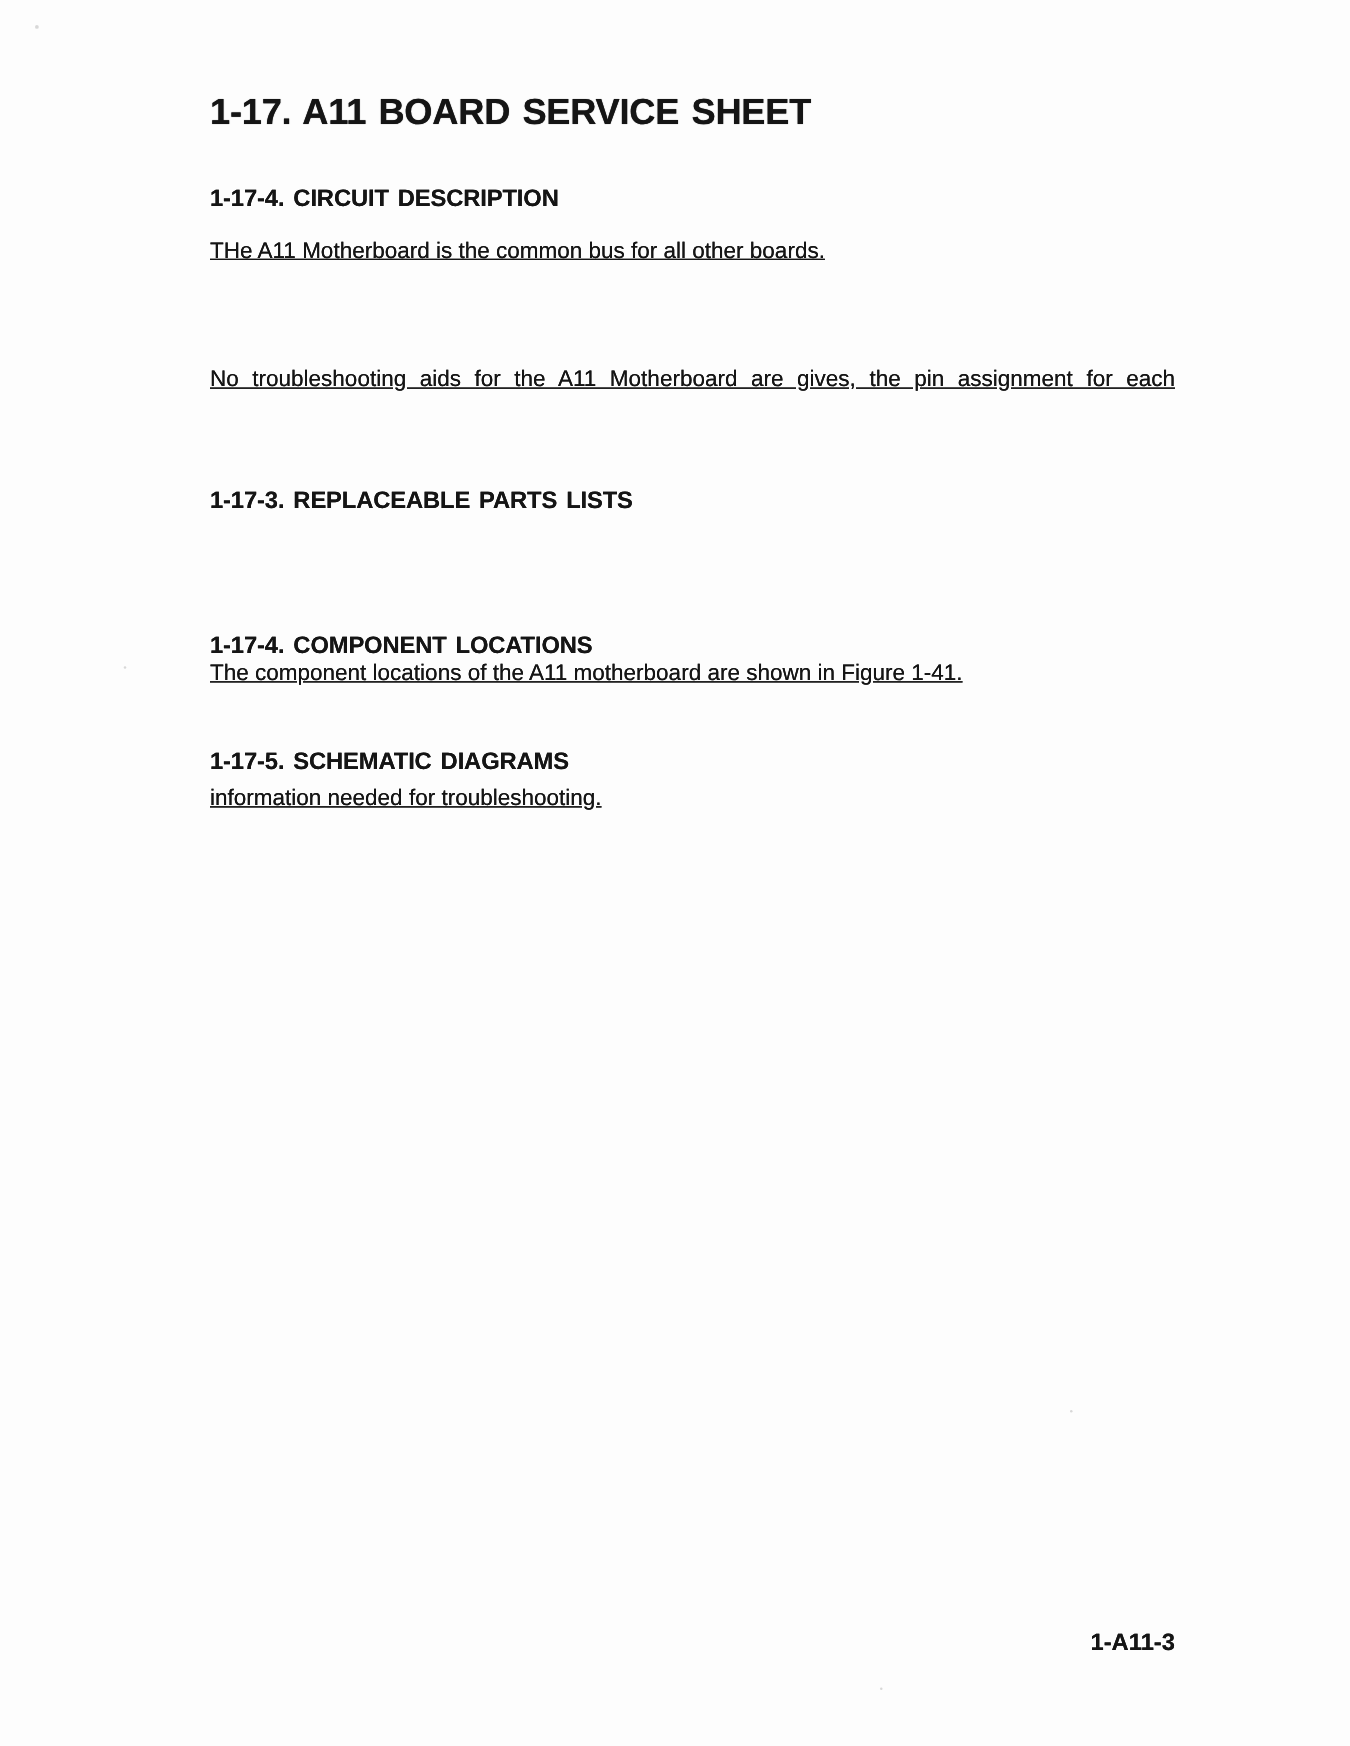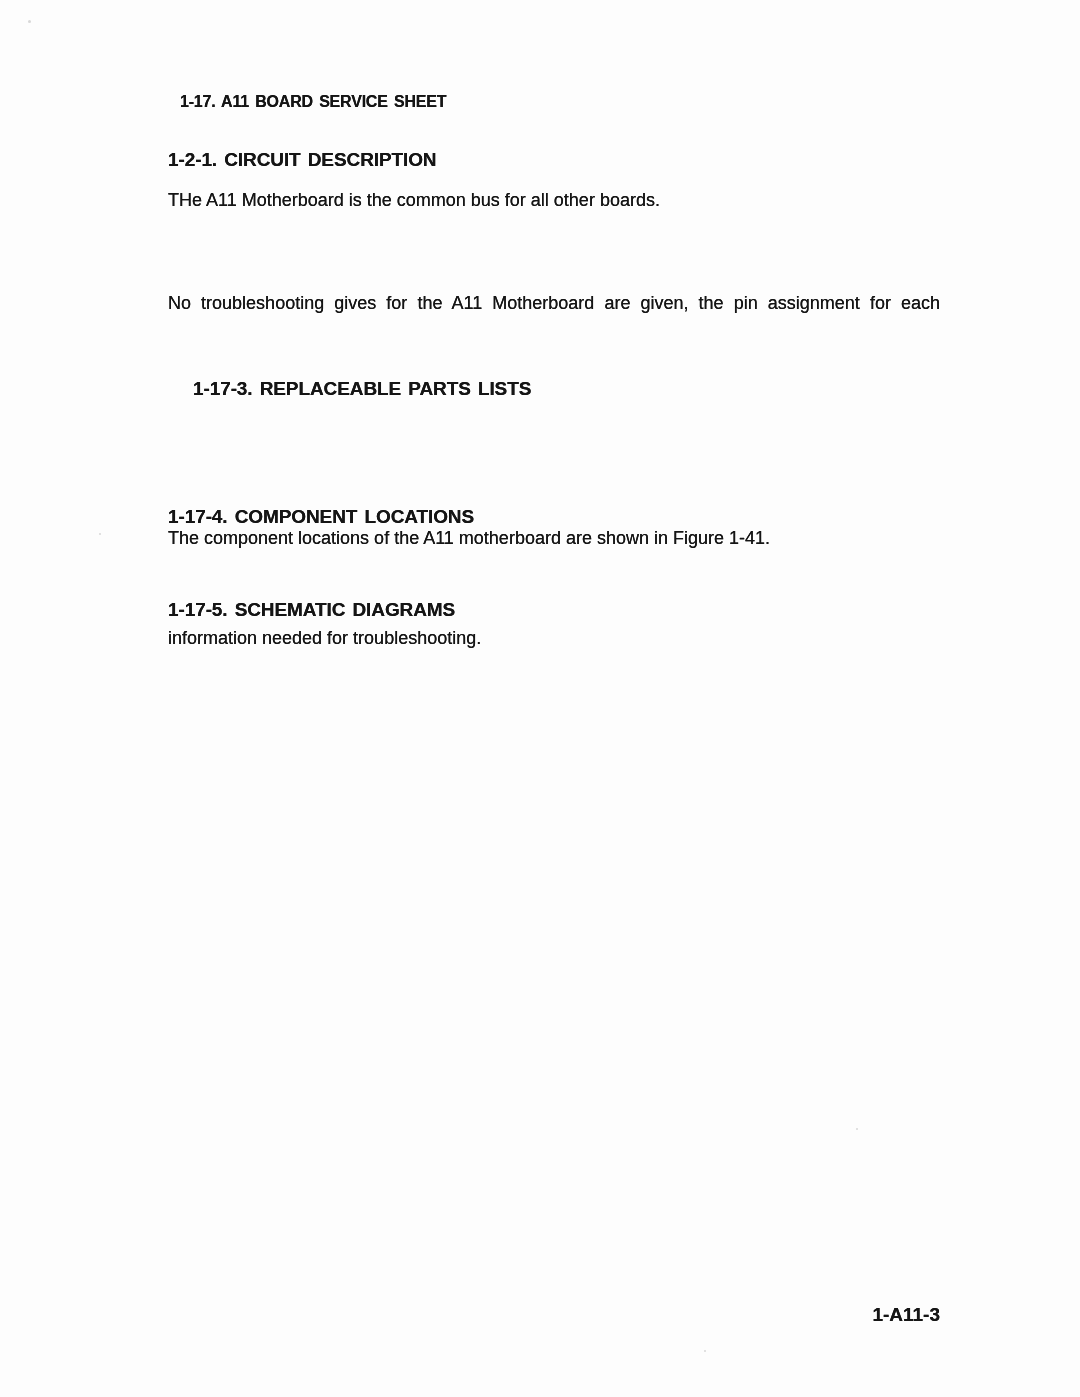--- a/index.html
+++ b/index.html
@@ -15,22 +15,22 @@
     font-family: "Liberation Sans", sans-serif;
     color: #151515;
     overflow: hidden;
   }
   .col {
     position: absolute;
     left: 168px;
     width: 772px;
   }
   .title {
-    margin: 12px;
-    font-size: 16px;
+    margin: 0;
+    font-size: 29px;
     font-weight: bold;
     letter-spacing: -0.2px;
     word-spacing: 2px;
     line-height: 28px;
     text-shadow: 0 0 0.6px currentColor;
   }
   .h {
     margin: 0;
     font-size: 19px;
     font-weight: bold;
@@ -38,41 +38,41 @@
     word-spacing: 2px;
     line-height: 23px;
     text-shadow: 0 0 0.5px currentColor;
   }
   .b {
     margin: 0;
     font-size: 18px;
     line-height: 29px;
     text-shadow: 0 0 0.4px currentColor;
   }
-  .line { display: block; }
+  .line { display: block; text-decoration: underline; }
   .justify {
     text-align: justify;
     text-align-last: justify;
   }
   .footer {
     position: absolute;
     left: 168px;
     width: 772px;
     text-align: right;
     font-size: 19px;
     font-weight: bold;
     text-shadow: 0 0 0.5px currentColor;
   }
   
   .pos-title  { top: 76px; }
   .pos-h1     { top: 148px; }
   .pos-b1     { top: 186px; }
   .pos-h2     { top: 251px; }
   .pos-b2     { top: 289px; }
-  .pos-h3     { top: 377px; margin-left: 25px; }
+  .pos-h3     { top: 389px; }
   .pos-b3     { top: 415px; }
   .pos-h4     { top: 505px; }
   .pos-b4     { top: 524px; }
   .pos-h5     { top: 598px; }
   .pos-b5     { top: 624px; }
   .pos-footer { top: 1304px; }
   
   .speck {
     position: absolute;
     width: 3px;
@@ -86,27 +86,27 @@
   .sp3 { left: 856px; top: 1128px; width: 2px; height: 2px; }
   .sp4 { left: 704px; top: 1350px; width: 2px; height: 2px; }
 </style>
 </head>
 <body>
 
 <div class="page">
 
   <h1 class="col title pos-title">1-17. A11 BOARD SERVICE SHEET</h1>
 
-  <h2 class="col h pos-h1">1-2-1. CIRCUIT DESCRIPTION</h2>
+  <h2 class="col h pos-h1">1-17-4. CIRCUIT DESCRIPTION</h2>
   <p class="col b pos-b1">
     <span class="line">THe A11 Motherboard is the common bus for all other boards.</span>
   </p>
 
   <p class="col b pos-b2">
-    <span class="line justify">No troubleshooting gives for the A11 Motherboard are given, the pin assignment for each</span>
+    <span class="line justify">No troubleshooting aids for the A11 Motherboard are gives, the pin assignment for each</span>
   </p>
 
   <h2 class="col h pos-h3">1-17-3. REPLACEABLE PARTS LISTS</h2>
 
   <h2 class="col h pos-h4">1-17-4. COMPONENT LOCATIONS</h2>
   <p class="col b pos-b4">
     <span class="line">The component locations of the A11 motherboard are shown in Figure 1-41.</span>
   </p>
 
   <h2 class="col h pos-h5">1-17-5. SCHEMATIC DIAGRAMS</h2>

